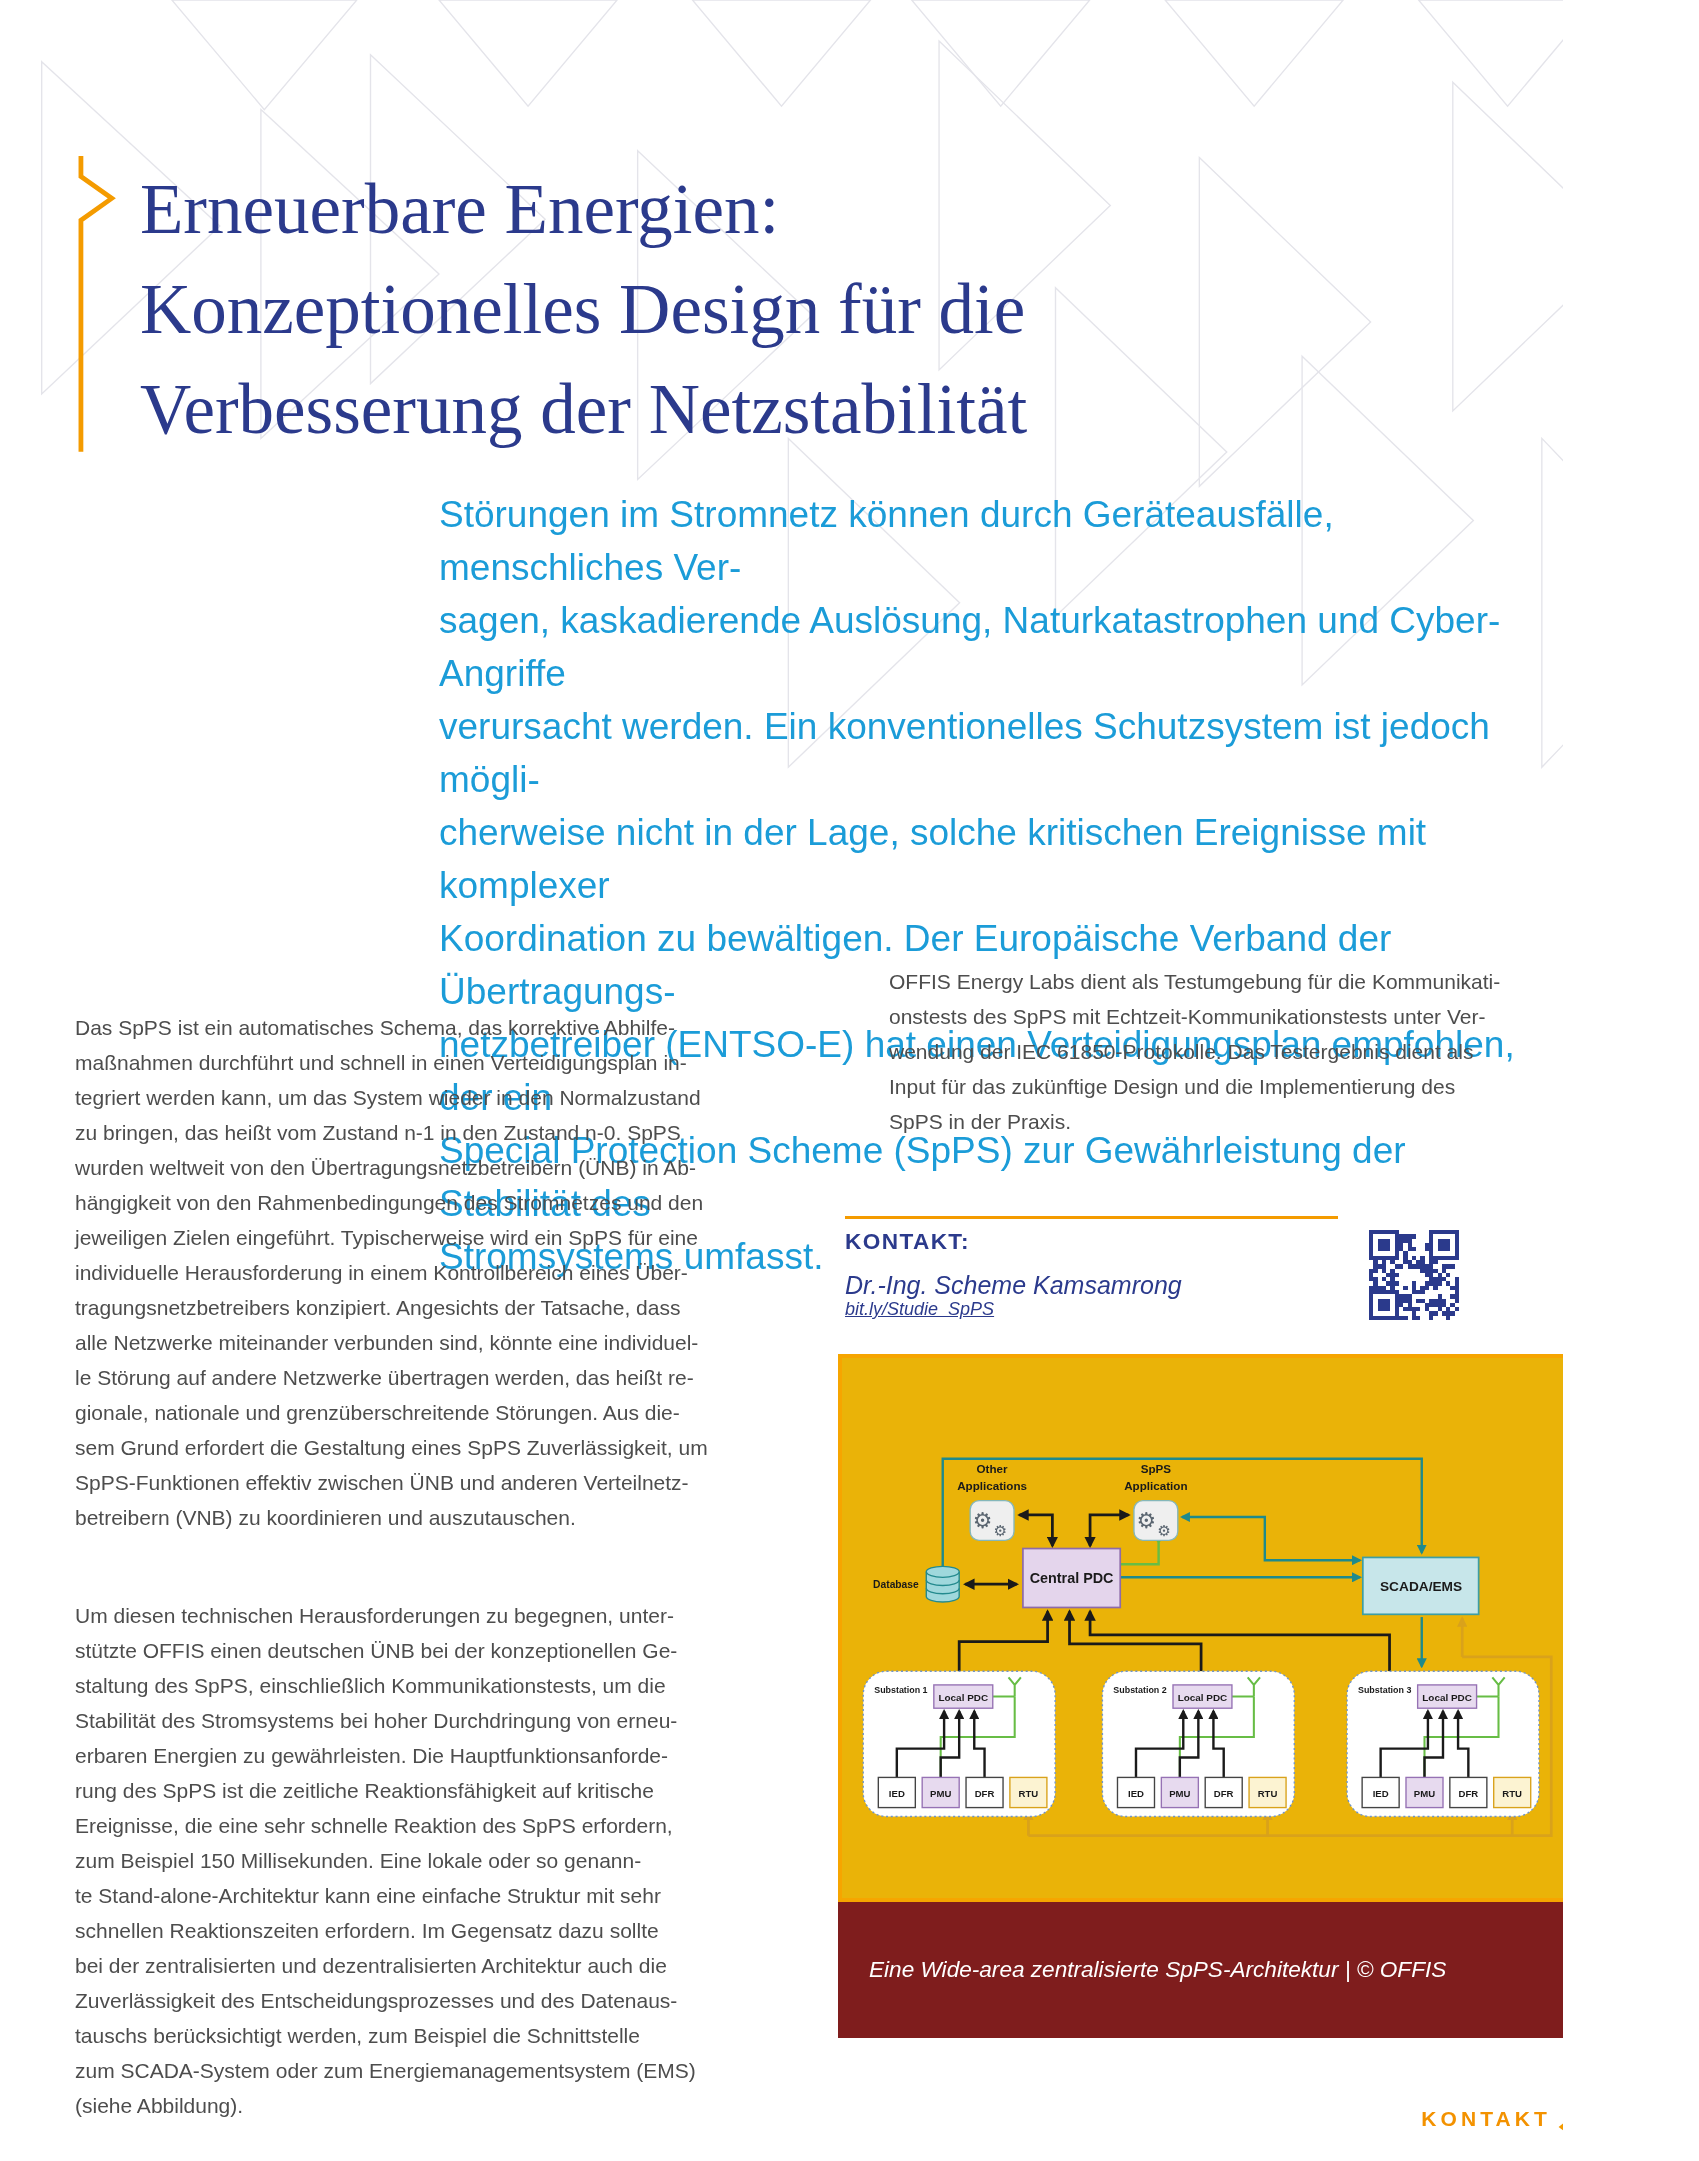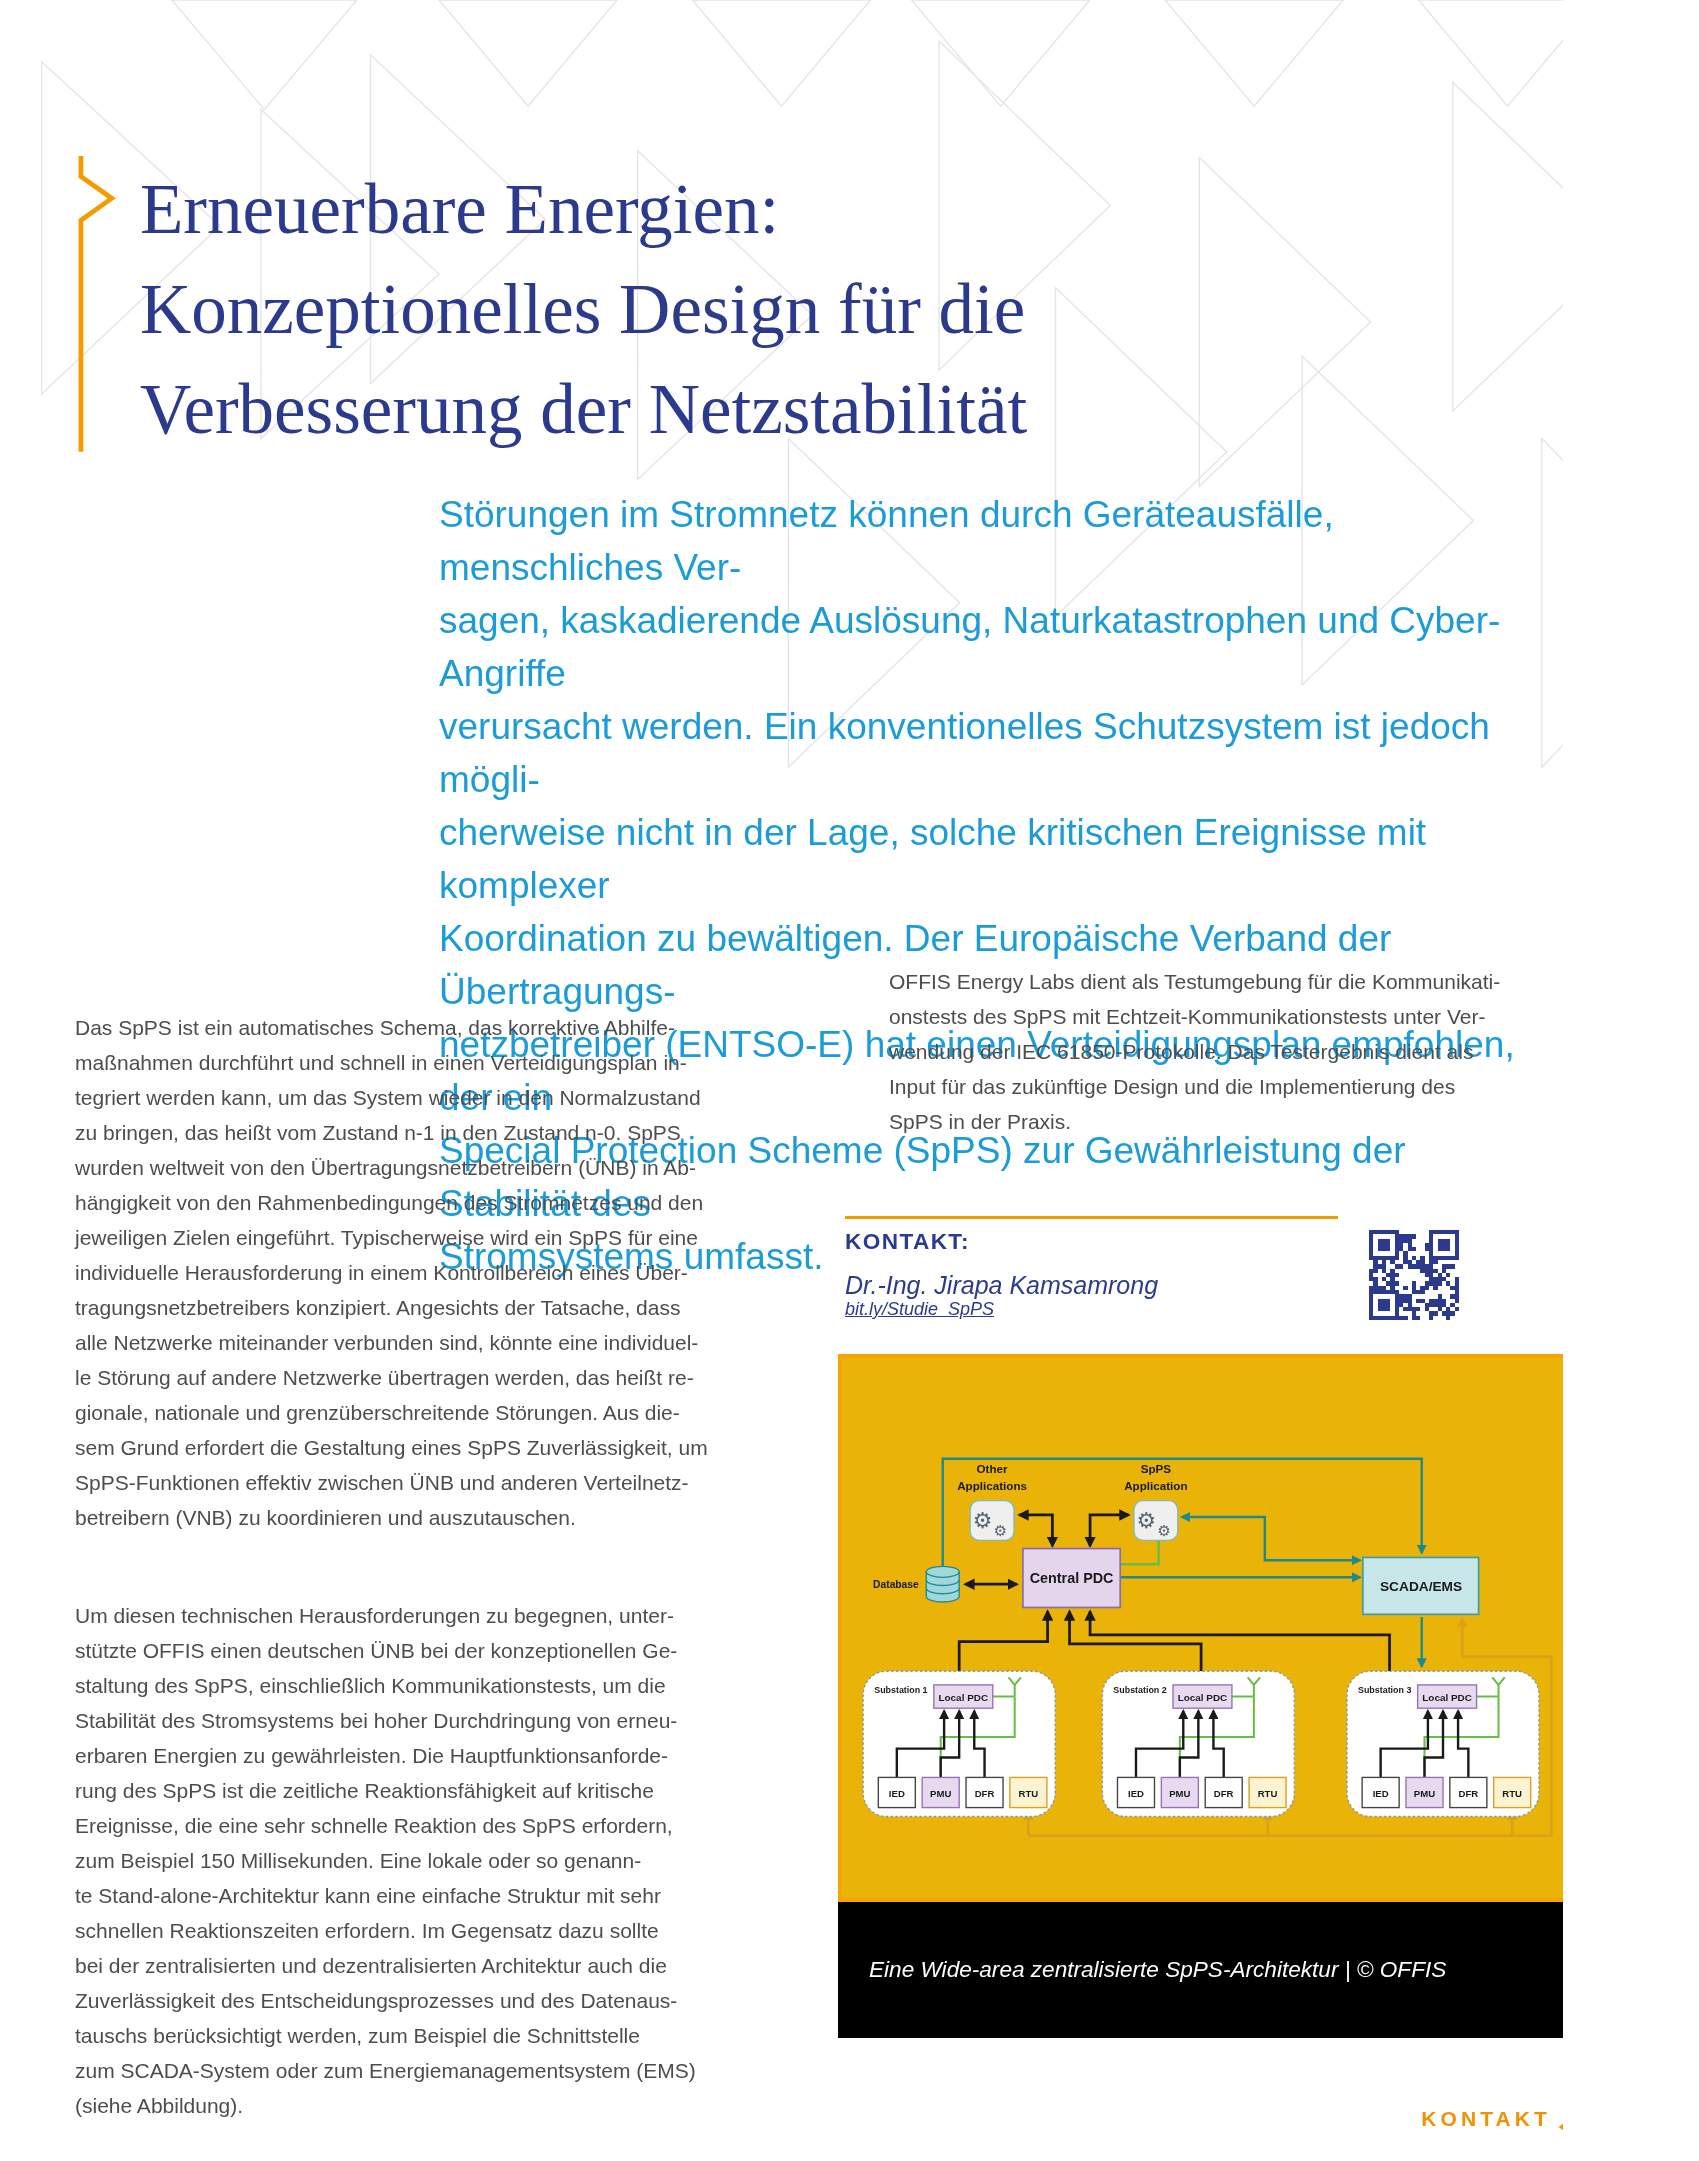--- a/index.html
+++ b/index.html
@@ -24,21 +24,21 @@
   .divider{left:845px;top:1216px;width:493px;height:2.7px;background:#F49B00;}
   .kontakt{left:845px;top:1229px;font-size:22.6px;font-weight:bold;letter-spacing:1.4px;color:#2B3A8C;}
   .contact-name{left:845px;top:1271px;font-size:25px;font-style:italic;color:#2B3A8C;}
   .contact-link{left:845px;top:1299px;font-size:18px;font-style:italic;color:#2B3A8C;
                 text-decoration:underline;cursor:pointer;}
   .qr{left:1369px;top:1230px;width:90px;height:90px;}
 
   .figure{left:838px;top:1354px;width:746px;height:548px;box-sizing:border-box;
           border:4.8px solid #F6A500;background:#eab308;}
   .figure svg{position:absolute;left:0;top:0;}
-  .caption-bar{left:838px;top:1902px;width:746px;height:136px;background:#000000;
+  .caption-bar{left:838px;top:1902px;width:746px;height:136px;background:#7f1d1d;
                display:flex;align-items:center;}
   .caption{margin-left:31px;font-size:22.6px;font-style:italic;color:#ffffff;font-weight:500;}
 
   .footer-section{left:1371px;top:2107px;width:180px;text-align:right;
                   font-size:21px;font-weight:bold;letter-spacing:4.1px;color:#F39200;}
   .footer-page{left:1598px;top:2104px;font-size:34px;color:#4c1d95;}
   .footer-mark{left:1554px;top:2087px;}
 
   svg text{font-family:"Liberation Sans",sans-serif;}
 </style>
@@ -120,21 +120,21 @@
   </div>
 
   <div class="z bodycol rightcol">OFFIS Energy Labs dient als Testumgebung für die Kommunikati-
 onstests des SpPS mit Echtzeit-Kommunikationstests unter Ver-
 wendung der IEC 61850-Protokolle. Das Testergebnis dient als
 Input für das zukünftige Design und die Implementierung des
 SpPS in der Praxis.</div>
 
   <div class="z divider"></div>
   <div class="z kontakt">KONTAKT:</div>
-  <div class="z contact-name">Dr.-Ing. Jirapa Kamsamrong</div>
+  <div class="z contact-name">Dr.-Ing. Scheme Kamsamrong</div>
   <a class="z contact-link">bit.ly/Studie_SpPS</a>
   <svg class="z qr" id="qr-svg" viewBox="0 0 21 21" shape-rendering="crispEdges">
       <rect x="0" y="0" width="1" height="1" fill="#2B3A8C"></rect>
       <rect x="1" y="0" width="1" height="1" fill="#2B3A8C"></rect>
       <rect x="2" y="0" width="1" height="1" fill="#2B3A8C"></rect>
       <rect x="3" y="0" width="1" height="1" fill="#2B3A8C"></rect>
       <rect x="4" y="0" width="1" height="1" fill="#2B3A8C"></rect>
       <rect x="5" y="0" width="1" height="1" fill="#2B3A8C"></rect>
       <rect x="6" y="0" width="1" height="1" fill="#2B3A8C"></rect>
       <rect x="14" y="0" width="1" height="1" fill="#2B3A8C"></rect>

